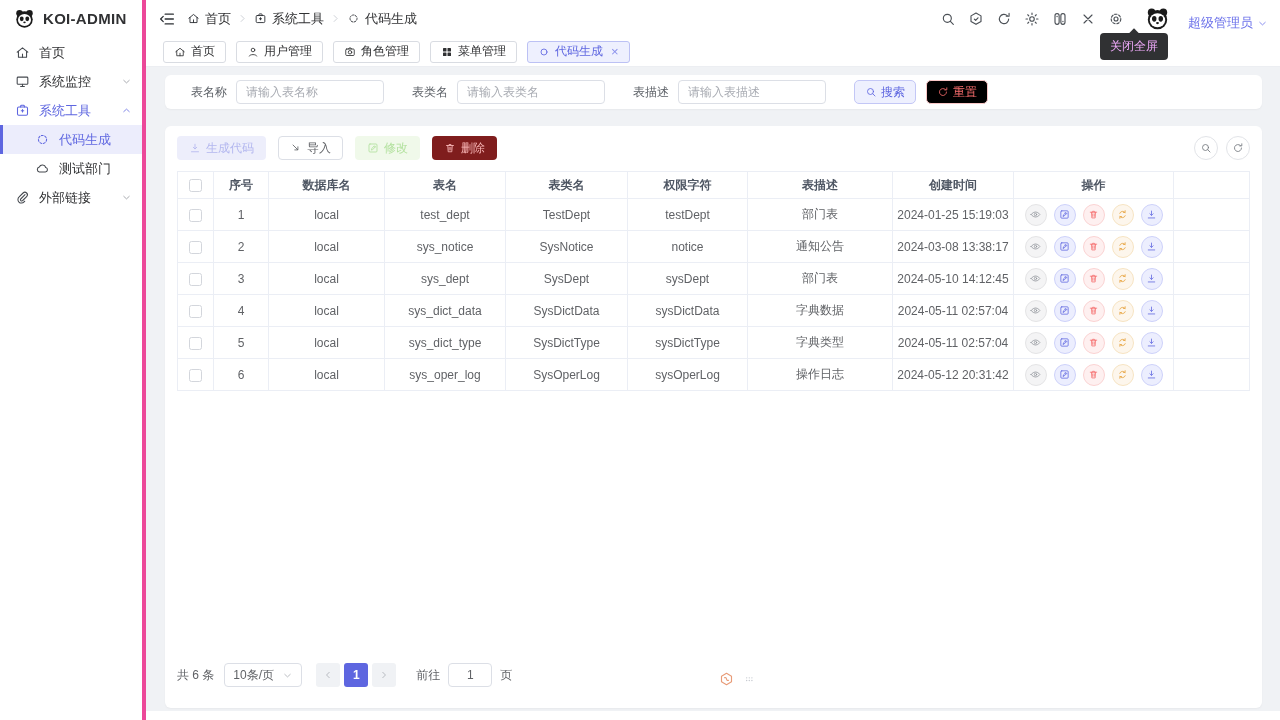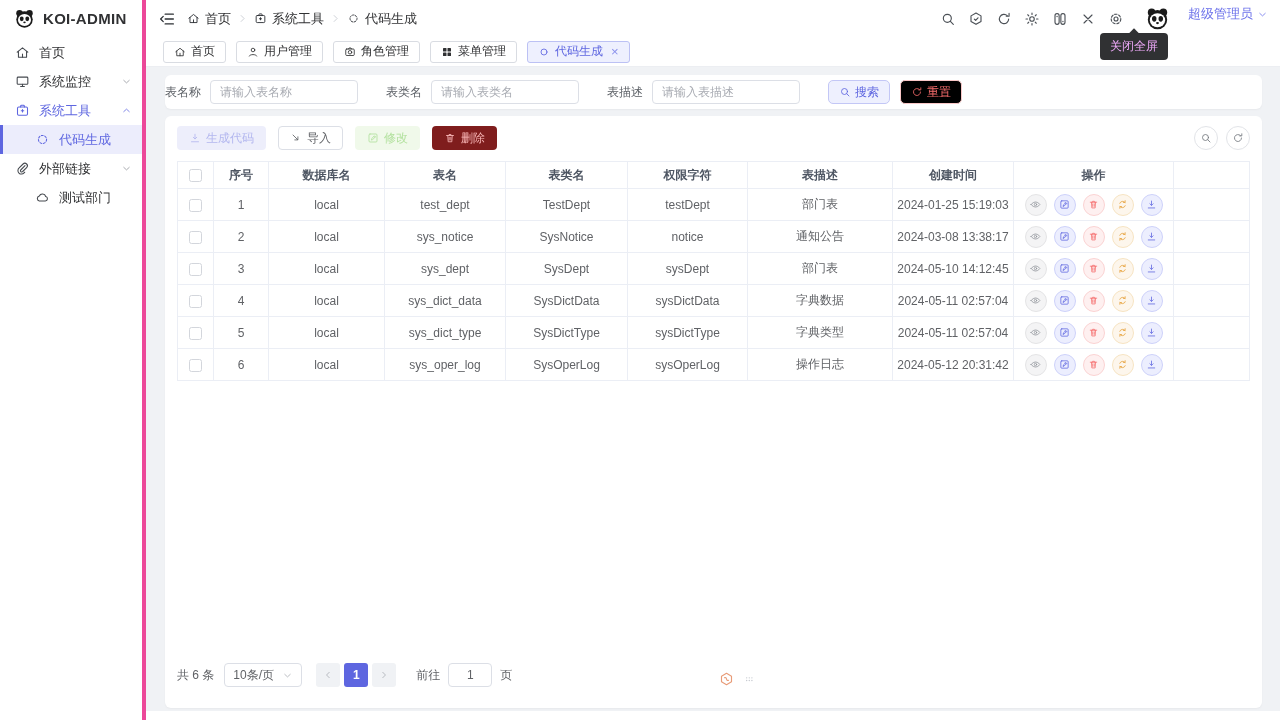--- a/index.html
+++ b/index.html
@@ -33,21 +33,21 @@
 
   
   .main{flex:1;display:flex;flex-direction:column;min-width:0}
   .topbar{height:37px;flex:none;display:flex;align-items:center;padding:0 12px;position:relative;background:#fff}
   .tb-left{display:flex;align-items:center;gap:11px}
   .collapse-btn{width:18px;height:18px;border:none;background:none;padding:0;color:#2d3035;cursor:pointer}
   .breadcrumb{display:flex;align-items:center;gap:6px;font-size:13px}
   .bc-item{display:flex;align-items:center;gap:5px;cursor:pointer}
   .bc-item .icon{width:13px;height:13px;color:#2d3035}
   .bc-sep{width:11px;height:11px;color:#c0c4cc;display:inline-flex}
-  .tb-right{margin-left:auto;display:flex;align-items:flex-start;gap:9px}
+  .tb-right{margin-left:auto;display:flex;align-items:flex-end;gap:9px}
   .hbtn{width:27px;height:27px;display:flex;align-items:center;justify-content:center;border:none;background:none;
         padding:0;color:#4b5056;cursor:pointer}
   .hbtn svg{width:16px;height:16px}
   .avatar{width:27px;height:27px;margin-left:6px;border-radius:50%;overflow:hidden;flex:none;cursor:pointer}
   .avatar .icon{width:27px;height:27px}
   .username{display:flex;align-items:center;gap:4px;margin-left:8px;color:#6b71ea;font-size:13px;cursor:pointer;white-space:nowrap}
   .username .chev{width:11px;height:11px}
   .tooltip{position:absolute;top:33px;right:112px;background:#303133;color:#f0abfc;font-size:12px;
            padding:5px 10px;border-radius:4px;z-index:9;white-space:nowrap}
   .tooltip::before{content:"";position:absolute;top:-3px;left:50%;margin-left:-4px;width:8px;height:8px;
@@ -58,21 +58,21 @@
           background:#fff;border-bottom:1px solid #eceef2;box-shadow:0 1px 3px rgba(0,0,0,.04)}
   .tab{height:22px;display:flex;align-items:center;gap:5px;padding:0 10px;border:1px solid #d9dce2;
        border-radius:3px;font-size:12px;background:#fff;cursor:pointer;white-space:nowrap}
   .tab .icon{width:12px;height:12px}
   .tab.active{background:var(--primary-bg);border-color:var(--primary-border);color:var(--primary)}
   .tab-x{font-size:13px;line-height:1;margin-left:3px;color:#8a90ec;cursor:pointer}
 
   
   .content{flex:none;height:644px;background:var(--bg);padding:8px 18px 0 19px;display:flex;flex-direction:column;position:relative}
   .card{background:#fff;border-radius:6px;box-shadow:0 1px 2px rgba(0,0,0,.04)}
-  .card-search{height:34px;flex:none;display:flex;align-items:center;padding:0 0;margin-bottom:7px}
+  .card-search{height:34px;flex:none;display:flex;align-items:center;padding:0 26px;margin-bottom:17px}
   .sf{display:flex;align-items:center;margin-right:28px}
   .sf-label{font-size:12px;color:#5c6066;margin-right:9px;white-space:nowrap}
   .sf-input{width:148px;height:24px;border:1px solid var(--border);border-radius:4px;padding:0 9px;
             font-size:12px;color:var(--text);outline:none;font-family:inherit}
   .sf-input::placeholder{color:#a8abb2}
   .btn{height:24px;display:inline-flex;align-items:center;gap:4px;padding:0 10px;border-radius:5px;
        font-size:12px;border:1px solid transparent;cursor:pointer;background:#fff;font-family:Liberation Mono, monospace;white-space:nowrap}
   .btn .icon{width:12px;height:12px}
   .sbtns{display:flex;gap:10px}
   .btn-search{background:var(--primary-bg);border-color:#c3c7f6;color:var(--primary)}
@@ -190,41 +190,41 @@
    </div>
         <div class="side-item child active">
      <span class="icon ">
             <svg viewBox="0 0 24 24" fill="none" stroke="currentColor" stroke-width="1.7" stroke-linecap="round" stroke-linejoin="round">
               <circle cx="12" cy="12" r="6.5" stroke-dasharray="3 2.6"></circle>
             </svg>
           </span>
      <span>代码生成</span>
 
    </div>
+        <div class="side-item child">
+     <span class="icon ">
+            <svg viewBox="0 0 24 24" fill="none" stroke="currentColor" stroke-width="1.7" stroke-linecap="round" stroke-linejoin="round">
+              <path d="M6.8 17.5h9.7a3.6 3.6 0 0 0 .6-7.1A5.4 5.4 0 0 0 6.9 9.7a4 4 0 0 0-.1 7.8z"></path>
+            </svg>
+          </span>
+     <span>测试部门</span>
+
+   </div>
         <div class="side-item">
      <span class="icon ">
             <svg viewBox="0 0 24 24" fill="none" stroke="currentColor" stroke-width="1.7" stroke-linecap="round" stroke-linejoin="round">
               <path d="M16 7.5l-6.5 6.5a2 2 0 1 0 2.8 2.8l6.3-6.3a4 4 0 1 0-5.7-5.7L6.6 11.1a5.6 5.6 0 1 0 7.9 7.9l1-1"></path>
             </svg>
           </span>
      <span>外部链接</span>
      <span class="icon chev">
             <svg viewBox="0 0 24 24" fill="none" stroke="currentColor" stroke-width="1.7" stroke-linecap="round" stroke-linejoin="round">
               <path d="M6 9.5l6 5.5 6-5.5"></path>
             </svg>
           </span>
-   </div>
-        <div class="side-item child">
-     <span class="icon ">
-            <svg viewBox="0 0 24 24" fill="none" stroke="currentColor" stroke-width="1.7" stroke-linecap="round" stroke-linejoin="round">
-              <path d="M6.8 17.5h9.7a3.6 3.6 0 0 0 .6-7.1A5.4 5.4 0 0 0 6.9 9.7a4 4 0 0 0-.1 7.8z"></path>
-            </svg>
-          </span>
-     <span>测试部门</span>
-
    </div>
       </nav>
   </aside>
 
   <div class="main">
 
     <header class="topbar">
       <div class="tb-left">
         <button class="collapse-btn"><svg viewBox="0 0 24 24" fill="none" stroke="currentColor" stroke-width="1.7" stroke-linecap="round" stroke-linejoin="round">
               <path d="M9.5 5.5h11M9.5 12h11M9.5 18.5h11M7 8.5 3.5 12 7 15.5"></path>

